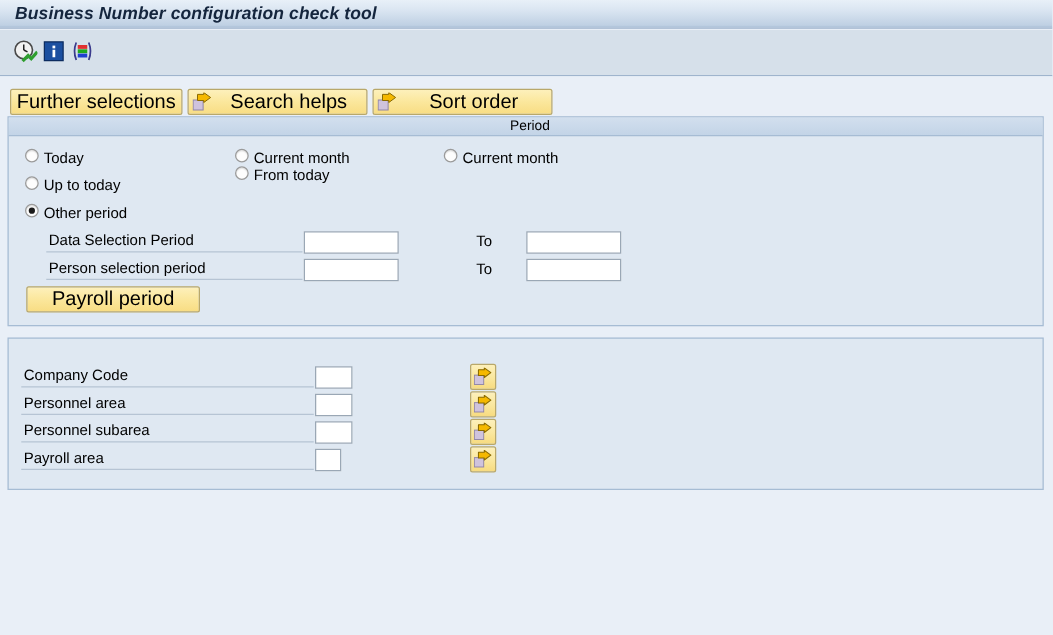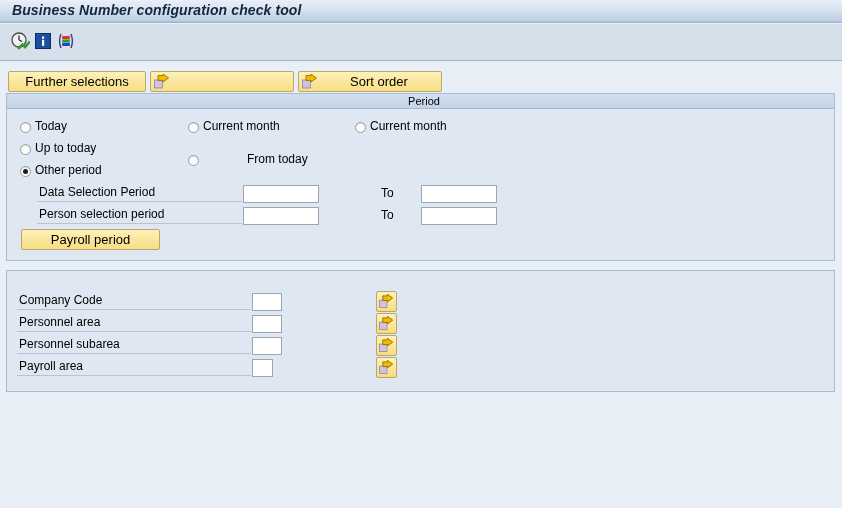--- a/index.html
+++ b/index.html
@@ -78,21 +78,21 @@
   }
 
   
   .btn {
     position: absolute;
     background: linear-gradient(to bottom, #fdf0bb 0%, #fbe79c 50%, #f8dd84 100%);
     border: 1px solid #b9a86a;
     border-radius: 2px;
     box-sizing: border-box;
     font-family: "Liberation Sans", sans-serif;
-    font-size: 13px;
+    font-size: 16px;
     color: #000;
     cursor: pointer;
     text-align: center;
     line-height: 19px;
     white-space: nowrap;
     overflow: hidden;
   }
   #btn-further { left: 8px;   top: 10px; width: 138px; height: 21px; }
   #btn-search  { left: 150px; top: 10px; width: 144px; height: 21px; }
   #btn-sort    { left: 298px; top: 10px; width: 144px; height: 21px; }
@@ -129,21 +129,21 @@
     text-align: center;
   }
   #panel-period   { top: 32px;  height: 168px; }
   #panel-selection{ top: 209px; height: 122px; }
   #panel-checkmode{ top: 362px; height: 85px; }
 
   
   .radio-row {
     position: absolute;
     display: flex;
-    align-items: flex-end;
+    align-items: flex-start;
     cursor: pointer;
     white-space: nowrap;
   }
   .radio-mark {
     width: 11px; height: 11px;
     border-radius: 50%;
     background: #fdfdfd;
     border: 1px solid #9a9a9a;
     box-shadow: inset 0 1px 1px rgba(0,0,0,0.12);
     box-sizing: border-box;
@@ -253,20 +253,21 @@
     <span>Further selections</span>
   </div>
 
   <div class="btn btn-with-icon" id="btn-search">
     <span class="btn-arrow-box">
       <svg width="16" height="16" viewBox="0 0 16 16">
         <rect x="0.5" y="6" width="8" height="8" fill="#cfc3dd" stroke="#8f84a6" stroke-width="0.8"></rect>
         <path d="M4 1.5 H9 V0 L14.5 4 L9 8 V6.4 H4 Z" fill="#f5b800" stroke="#8a6a00" stroke-width="0.8" stroke-linejoin="round"></path>
       </svg>
     </span>
+    <span class="btn-label">Search helps</span>
   </div>
 
   <div class="btn btn-with-icon" id="btn-sort">
     <span class="btn-arrow-box">
       <svg width="16" height="16" viewBox="0 0 16 16">
         <rect x="0.5" y="6" width="8" height="8" fill="#cfc3dd" stroke="#8f84a6" stroke-width="0.8"></rect>
         <path d="M4 1.5 H9 V0 L14.5 4 L9 8 V6.4 H4 Z" fill="#f5b800" stroke="#8a6a00" stroke-width="0.8" stroke-linejoin="round"></path>
       </svg>
     </span>
     <span class="btn-label">Sort order</span>
@@ -285,21 +286,21 @@
     </div>
     <div class="radio-row" style="left:348px; top:25px;">
       <span class="radio-mark" id="rm-curyear"></span>
       <span class="radio-label">Current month</span>
     </div>
 
     <div class="radio-row" style="left:13px; top:47px;">
       <span class="radio-mark" id="rm-uptoday"></span>
       <span class="radio-label">Up to today</span>
     </div>
-    <div class="radio-row" style="left:181px; top:58px;gap:44px;">
+    <div class="radio-row" style="left:181px; top:39px;">
       <span class="radio-mark" id="rm-fromtoday"></span>
       <span class="radio-label">From today</span>
     </div>
 
     <div class="radio-row" style="left:13px; top:69px;">
       <span class="radio-mark on" id="rm-other"></span>
       <span class="radio-label">Other period</span>
     </div>
 
     <div class="field-label" style="left:30px; top:91px; width:205px;">Data Selection Period</div>

